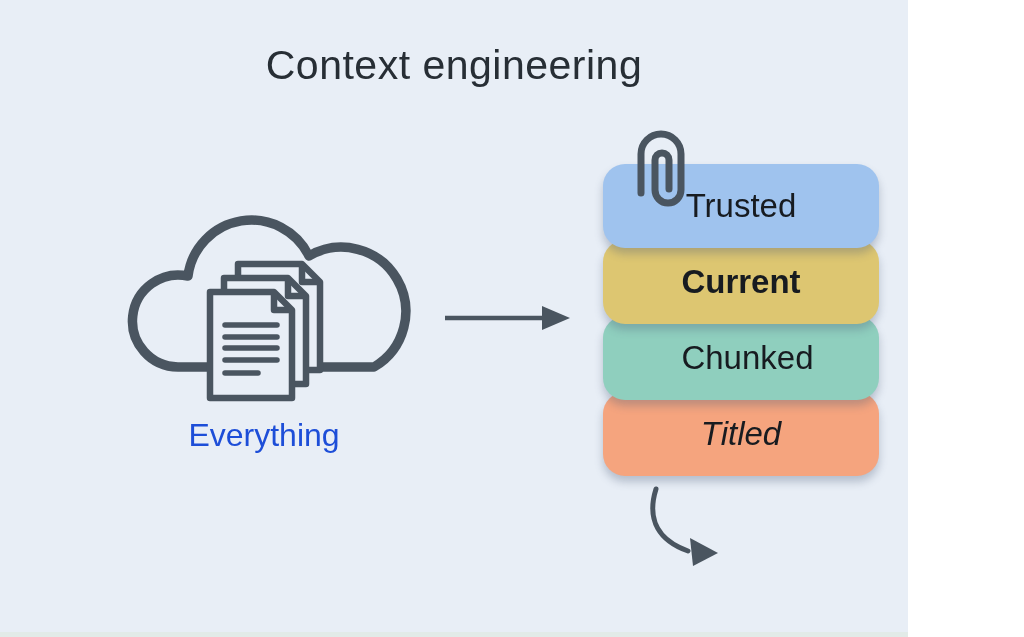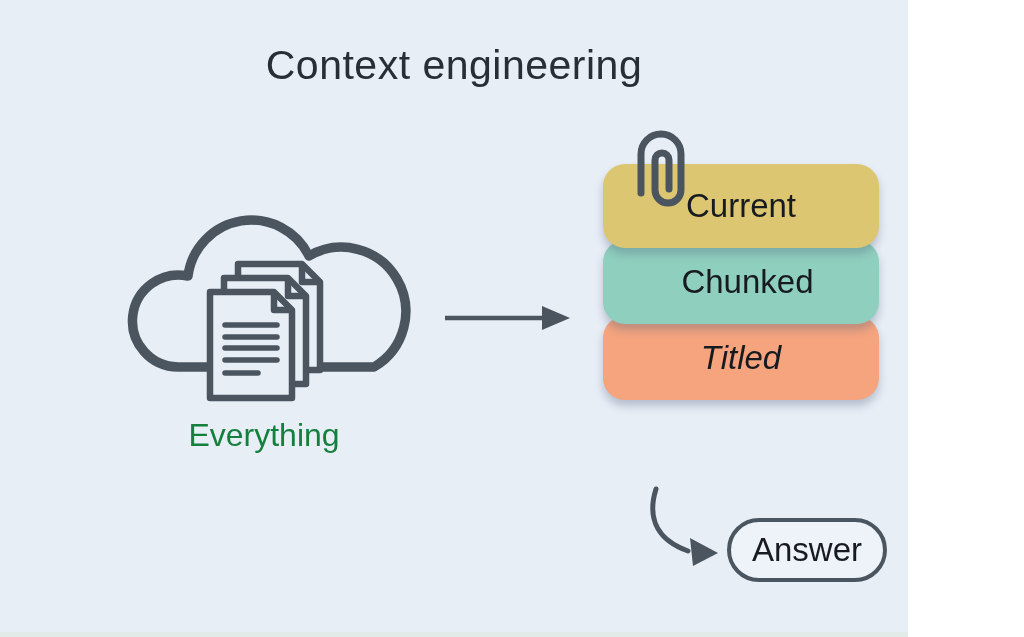--- a/index.html
+++ b/index.html
@@ -55,21 +55,21 @@
     height: 84px;
     border-radius: 22px;
     display: flex;
     align-items: center;
     justify-content: center;
     font-size: 33px;
     color: #171b20;
     box-shadow: 0 6px 9px rgba(80, 95, 120, 0.33);
   }
   .stack-box + .stack-box { margin-top: -8px; }
-  .z4 { z-index: 4; } .z3 { z-index: 3; } .z2 { z-index: 2; } .z1 { z-index: 1; }
+  .z4 { z-index: 4; } .z3 { z-index: 3; font-weight: bold; } .z2 { z-index: 2; } .z1 { z-index: 1; }
   .paperclip-svg { position: absolute; left: 631px; top: 127px; z-index: 10; color: #4a5560; }
   .paperclip-path { fill: none; stroke: currentColor; stroke-width: 7;
                     stroke-linecap: round; stroke-linejoin: round; }
   .curved-arrow-svg { position: absolute; left: 638px; top: 483px; z-index: 5; color: #4a5560; }
   .curve-path { fill: none; stroke: currentColor; stroke-width: 5; stroke-linecap: round; }
   .answer-pill {
     position: absolute;
     left: 727px;
     top: 518px;
     width: 160px;
@@ -112,50 +112,50 @@
       <path class="page" d="M98 106 h64 l18 18 v88 h-82 Z"></path>
       <path class="page-fold" d="M162 106 v18 h18"></path>
       <line class="page-line" x1="113" y1="139" x2="165" y2="139"></line>
       <line class="page-line" x1="113" y1="151" x2="165" y2="151"></line>
       <line class="page-line" x1="113" y1="162" x2="165" y2="162"></line>
       <line class="page-line" x1="113" y1="174" x2="165" y2="174"></line>
       <line class="page-line" x1="113" y1="187" x2="146" y2="187"></line>
     </g>
   </svg>
 
-  <div class="source-label" style="color: #15803d;">Everything</div>
+  <div class="source-label" style="color: #1d4ed8;">Everything</div>
 
   <svg class="arrow-right-svg" width="132" height="38" viewBox="0 0 132 38" style="color: rgb(74, 85, 96);">
     <line class="arrow-shaft" x1="4" y1="19" x2="103" y2="19"></line>
     <polygon class="arrow-head" points="101,7 129,19 101,31"></polygon>
   </svg>
 
   <div class="stack">
+    <div class="stack-box z4" style="background-color: rgb(159, 195, 238);">
+      <span>Trusted</span>
+    </div>
     <div class="stack-box z3" style="background-color: rgb(221, 198, 113);">
       <span>Current</span>
     </div>
     <div class="stack-box z2" style="background-color: rgb(143, 207, 190); padding-left: 13px;">
       <span>Chunked</span>
     </div>
     <div class="stack-box z1" style="background-color: rgb(245, 164, 126); font-style: italic;">
       <span>Titled</span>
     </div>
   </div>
 
   <svg class="paperclip-svg" width="62" height="90" viewBox="0 0 62 90" style="color: rgb(74, 85, 96);">
     <path class="paperclip-path" d="M10 66 V27 a20 20 0 0 1 40 0 v36 a13 13 0 0 1 -26 0 V33 a7 7 0 0 1 14 0 v29"></path>
   </svg>
 
   <svg class="curved-arrow-svg" width="92" height="92" viewBox="0 0 92 92" style="color: rgb(74, 85, 96);">
     <path class="curve-path" d="M18 6 C 8 38, 22 58, 50 68"></path>
     <polygon class="arrow-head" points="52,55 80,70 55,83"></polygon>
   </svg>
 
-  <div class="answer-pill" style="border-color: rgb(74, 85, 96);">
-    <span>Answer</span>
-  </div>
 
   <svg class="sparkle-svg" width="40" height="50" viewBox="0 0 40 50">
     <path class="sparkle-path" d="M20 1 C 22.5 14, 27 19, 38 23.5 C 27 28, 22.5 33, 20 49 C 17.5 33, 13 28, 2 23.5 C 13 19, 17.5 14, 20 1 Z"></path>
   </svg>
 
   <div class="bottom-strip"></div>
 </div>
 
 </body></html>

